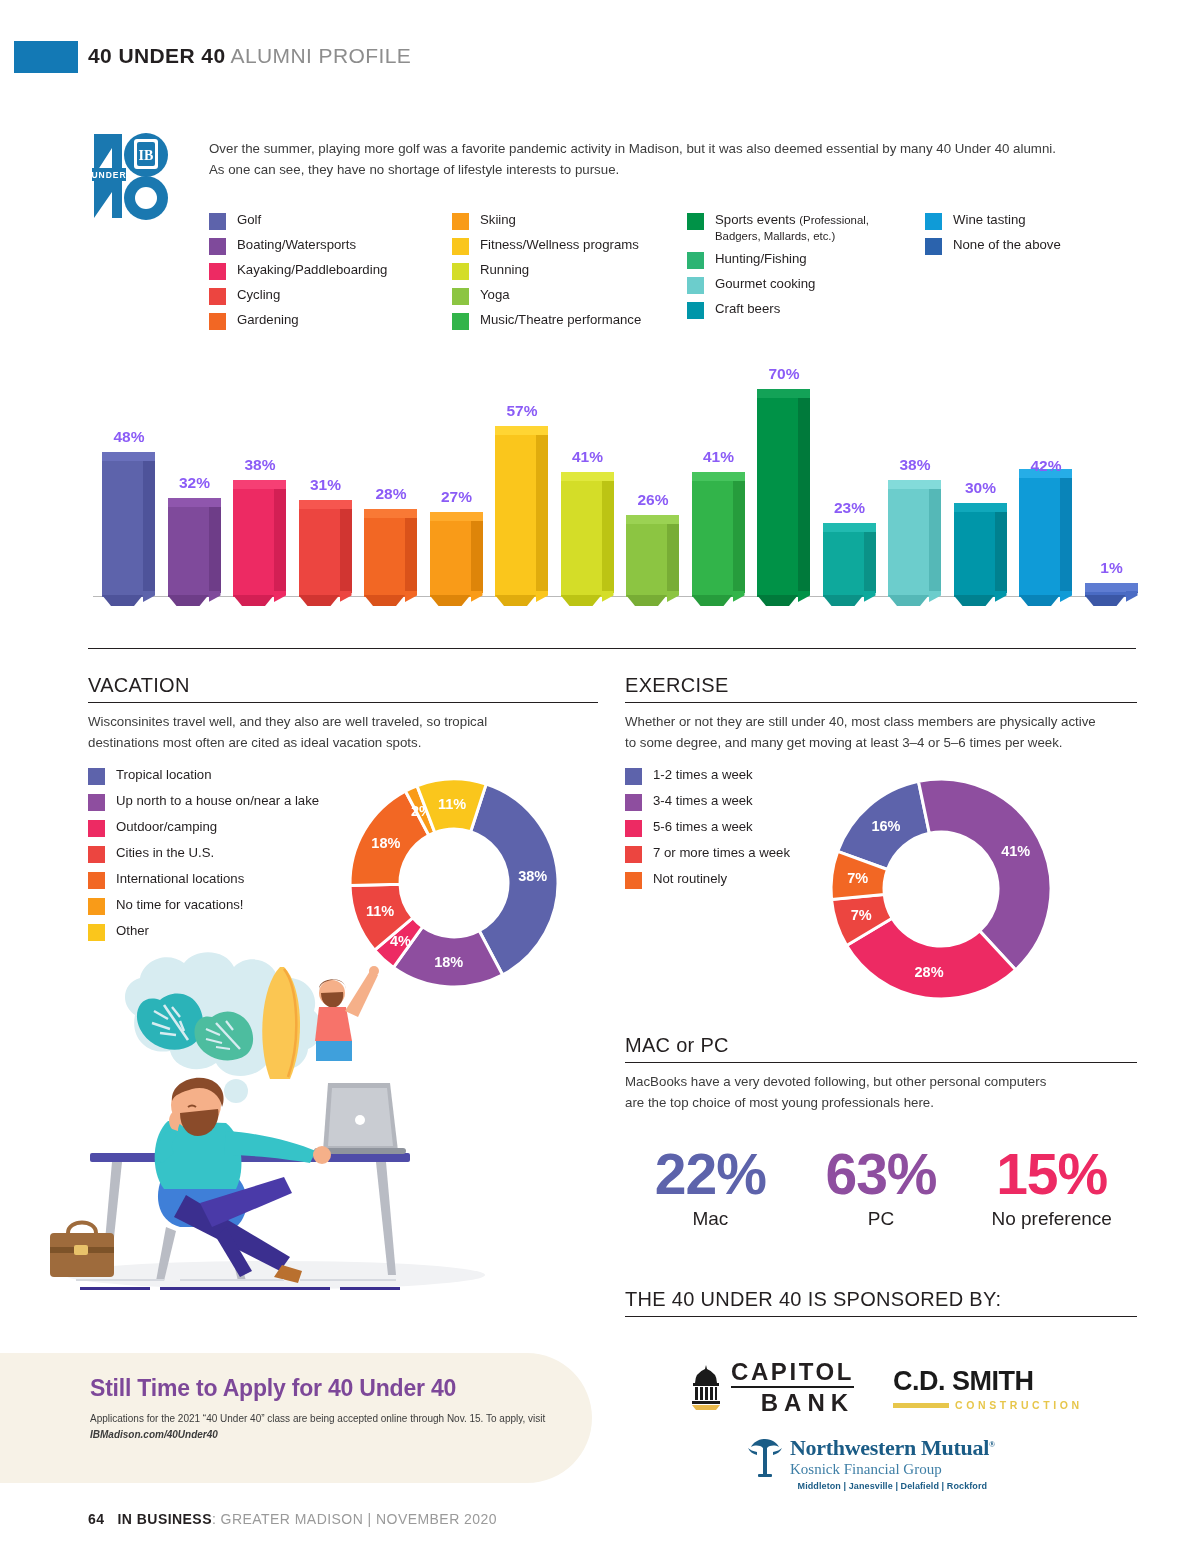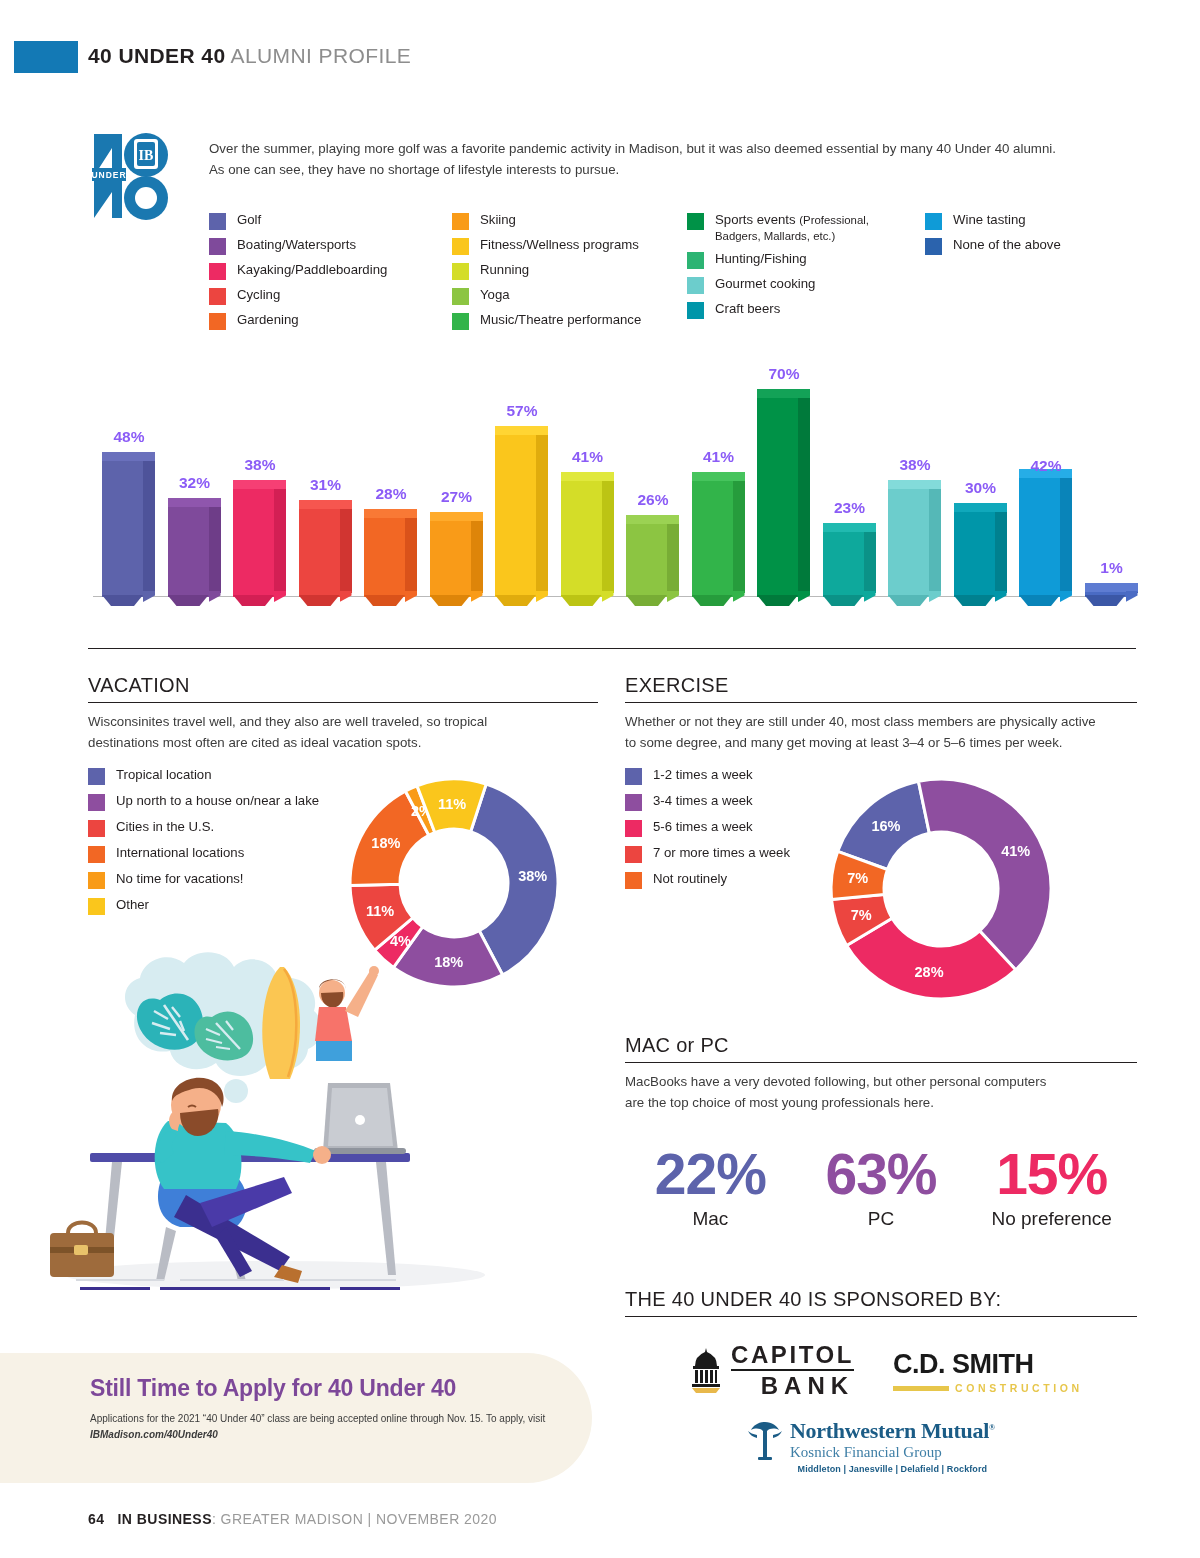--- a/index.html
+++ b/index.html
@@ -65,21 +65,21 @@
 
   
   .macpc { position:absolute; left:625px; top:1034px; width:512px; }
   .stats { display:flex; margin-top:34px; }
   .stat { flex:1; text-align:center; }
   .stat .num { font-size:57px; font-weight:700; line-height:.95; letter-spacing:-1px; }
   .stat .cap { font-size:19px; margin-top:7px; color:#231f20; font-weight:400; }
 
   
   .spon { position:absolute; left:625px; top:1288px; width:512px; }
-  .spon-logos { position:relative; margin-top:26px; height:125px; }
+  .spon-logos { position:relative; margin-top:43px; height:125px; }
   .logo-cap { position:absolute; left:62px; top:0; display:flex; align-items:center; }
   .logo-cds { position:absolute; left:268px; top:8px; }
   .logo-nm  { position:absolute; left:120px; top:76px; display:flex; align-items:flex-start; }
 
   
   .illus { position:absolute; left:40px; top:945px; width:470px; height:360px; }
 
   
   .apply { position:absolute; left:0px; top:1353px; width:592px; height:130px;
            background:#f7f2e7; border-radius:0 65px 65px 0; }
@@ -348,20 +348,24 @@
     <div class="vac-legend" id="vac-legend-host">
         <div class="litem">
           <span class="sw" style="background:#5d63ab"></span>
           <span class="ltxt">Tropical location</span>
         </div>
         <div class="litem">
           <span class="sw" style="background:#8e4e9f"></span>
           <span class="ltxt">Up north to a house on/near a lake</span>
         </div>
         <div class="litem">
+          <span class="sw" style="background:#ed2a63"></span>
+          <span class="ltxt">Outdoor/camping</span>
+        </div>
+        <div class="litem">
           <span class="sw" style="background:#ec4540"></span>
           <span class="ltxt">Cities in the U.S.</span>
         </div>
         <div class="litem">
           <span class="sw" style="background:#f26724"></span>
           <span class="ltxt">International locations</span>
         </div>
         <div class="litem">
           <span class="sw" style="background:#f99b18"></span>
           <span class="ltxt">No time for vacations!</span>

